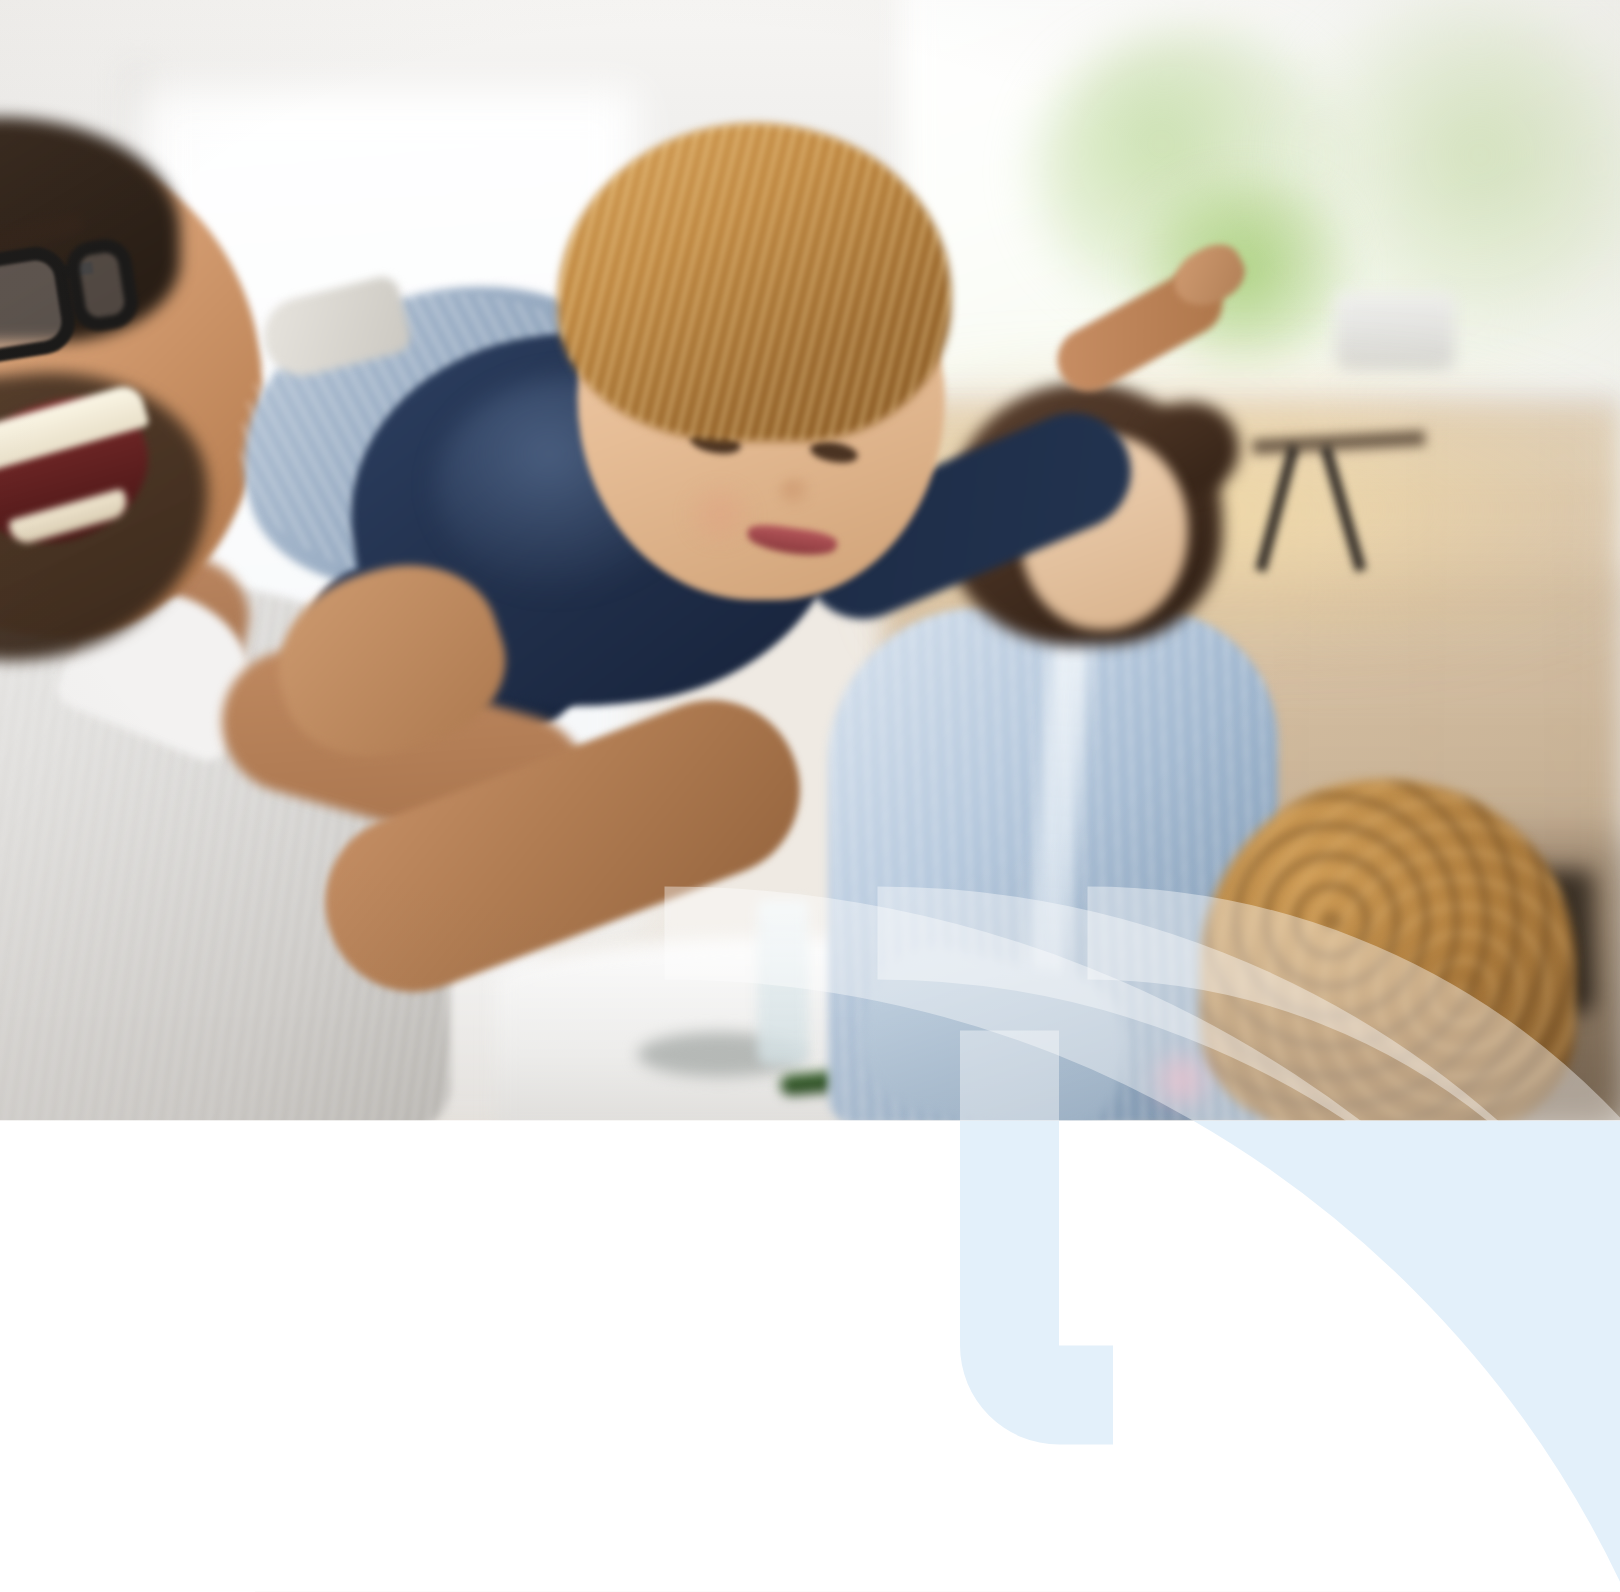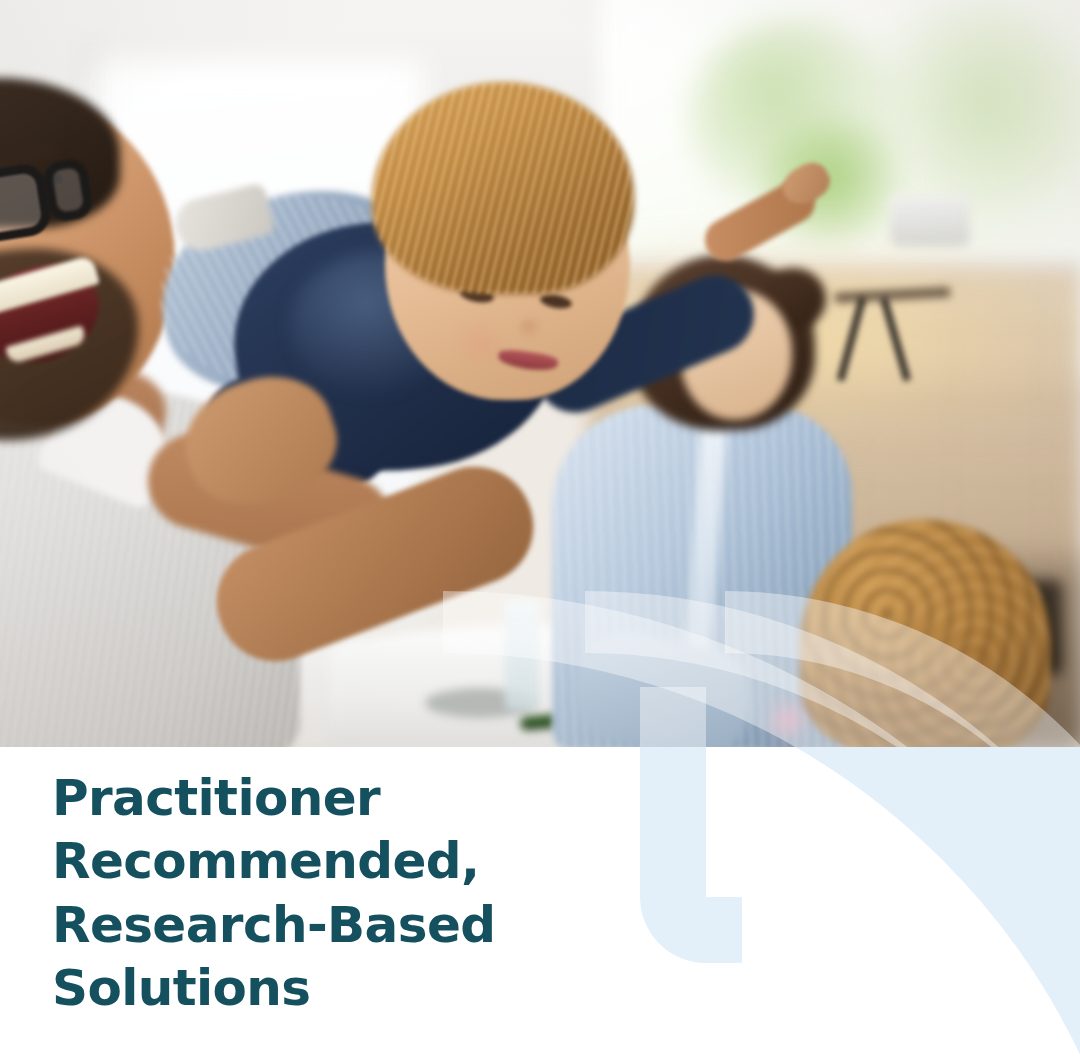--- a/index.html
+++ b/index.html
@@ -537,24 +537,20 @@
   <div class="panel">
     <svg class="panel-arcs" viewBox="0 0 1080 314" preserveAspectRatio="none">
       <g fill="none" stroke="#E3F0FA">
         <path d="M 1180 330 A 455 455 0 0 0 725 -125" stroke-width="62"></path>
         <path d="M 1180 470 A 595 595 0 0 0 585 -125" stroke-width="62"></path>
         <path d="M 1180 612 A 737 737 0 0 0 443 -125" stroke-width="62"></path>
       </g>
       <path d="M 640 -60 L 640 150 A 66 66 0 0 0 706 216 L 742 216 L 742 150 L 706 150 L 706 -60 Z" fill="#E3F0FA"></path>
     </svg>
 
-    <h1 class="headline">Practitioner
-Recommended,
-Research-Based
-Solutions</h1>
   </div>
 
   <div class="watermark">
     <svg class="wm-svg" viewBox="0 0 1080 1061">
       <defs>
         <clipPath id="photoClip">
           <rect x="0" y="0" width="1080" height="747"></rect>
         </clipPath>
       </defs>
       <g clip-path="url(#photoClip)" fill="none" stroke="rgba(255,255,255,0.40)">

